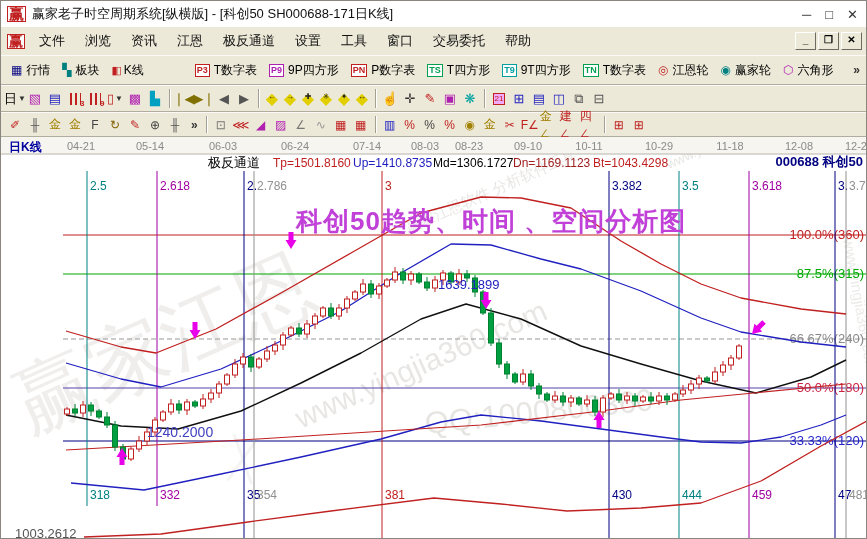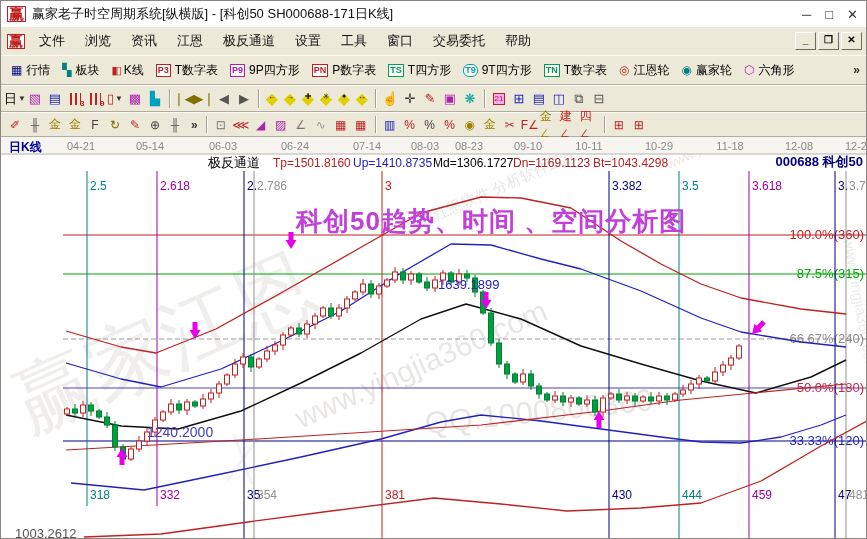--- a/index.html
+++ b/index.html
@@ -87,37 +87,37 @@
       </span>
       <span class="tbtn">
         <span style="color: rgb(0, 128, 128);">▚</span>
         <span>板块</span>
       </span>
       <span class="tbtn">
         <span class="mini-candle" style="color: rgb(192, 32, 32);">▮▯</span>
         <span>K线</span>
       </span>
       <span class="tbtn">
-        <span class="lbox" style="color: rgb(192, 32, 32); border-color: rgb(192, 32, 32);">P3</span>
+        <span class="lbox" style="color: rgb(192, 32, 32); border-color: rgb(192, 32, 32); margin-left: 39px;">P3</span>
         <span>T数字表</span>
       </span>
       <span class="tbtn">
         <span class="lbox" style="color: rgb(176, 32, 176); border-color: rgb(176, 32, 176);">P9</span>
         <span>9P四方形</span>
       </span>
       <span class="tbtn">
         <span class="lbox" style="color: rgb(192, 32, 32); border-color: rgb(192, 32, 32);">PN</span>
         <span>P数字表</span>
       </span>
       <span class="tbtn">
         <span class="lbox" style="color: rgb(0, 160, 80); border-color: rgb(0, 160, 80);">TS</span>
         <span>T四方形</span>
       </span>
       <span class="tbtn">
-        <span class="lbox" style="color: rgb(0, 160, 160); border-color: rgb(0, 160, 160); border-radius: 6px;">T9</span>
+        <span class="lbox" style="color: rgb(0, 160, 160); border-color: rgb(0, 160, 160);">T9</span>
         <span>9T四方形</span>
       </span>
       <span class="tbtn">
         <span class="lbox" style="color: rgb(0, 160, 80); border-color: rgb(0, 160, 80);">TN</span>
         <span>T数字表</span>
       </span>
       <span class="tbtn">
         <span style="color: rgb(192, 32, 32);">◎</span>
         <span>江恩轮</span>
       </span>

